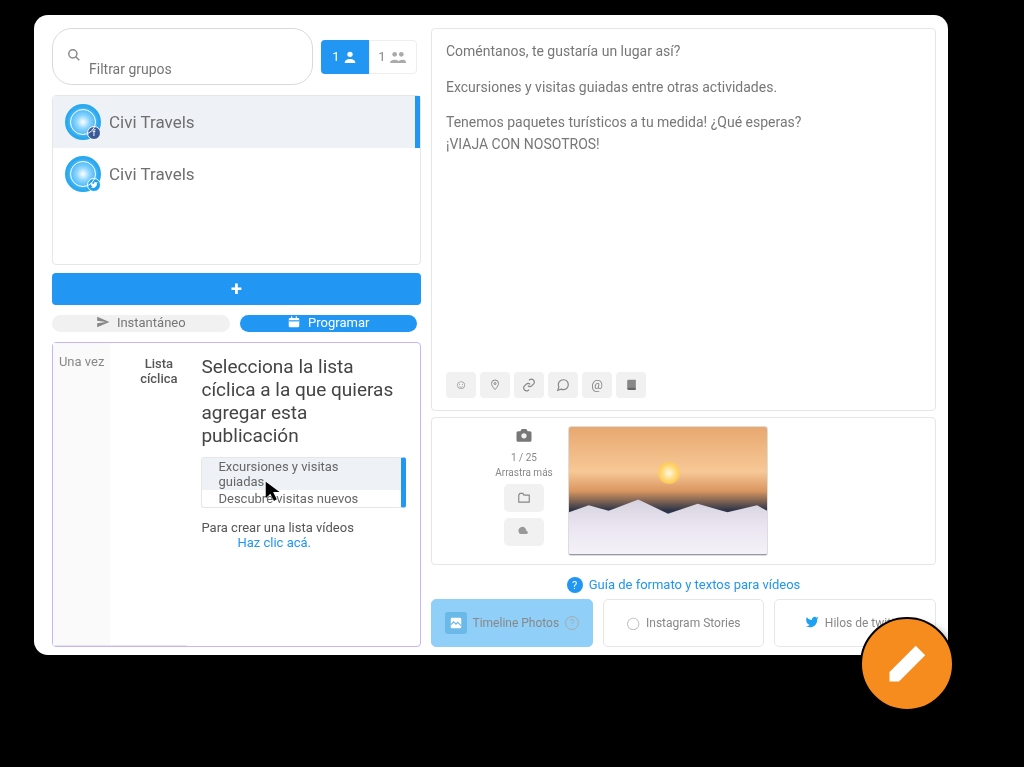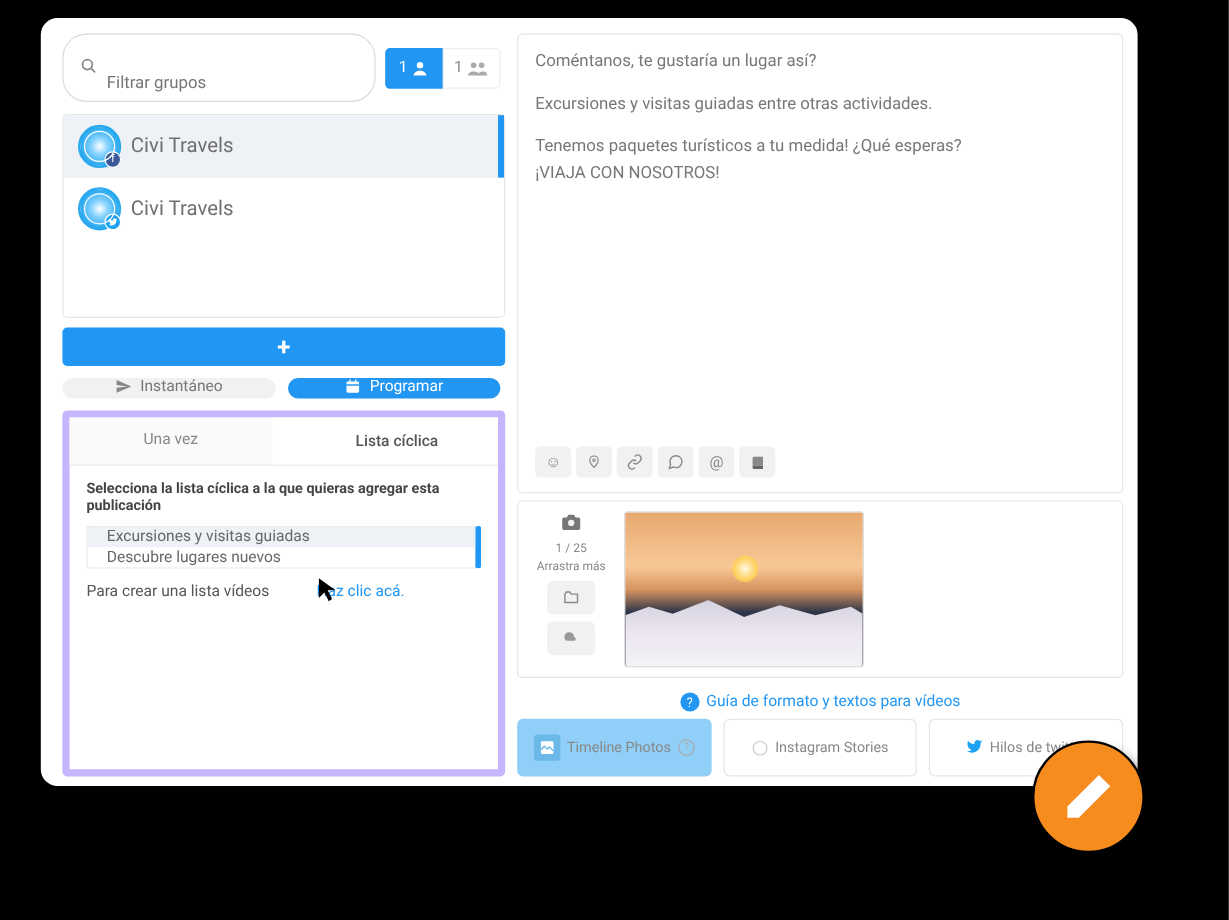--- a/index.html
+++ b/index.html
@@ -68,28 +68,28 @@
       margin-bottom: 10px;
     }
     .mode-row { display: flex; gap: 10px; margin-bottom: 10px; padding-right: 4px;}
     .mode-btn {
       flex: 1; height: 17px; border-radius: 18px;
       display: flex; align-items: flex-start; justify-content: center; gap: 7px;
       font-size: 13px;
     }
     .mode-btn.inst { background: #f1f1f1; color: #777; }
     .mode-btn.prog { background: #2196f3; color: #fff; }
-    .tabs-card { border: 6px solid #c4b5fd; border-radius: 4px; flex: 1; display: flex; flex-direction: column;}
+    .tabs-card { border: 1px solid #c4b5fd; border-radius: 4px; flex: 1; display: flex; }
     .tabs { display: flex; border-bottom: 1px solid #e6e6e6;}
     .tab { flex: 1; text-align: center; padding: 11px 0; font-size: 13px; color: #888;}
     .tab.active { background: #fff; color: #555; font-weight: 500; border-top: 2px solid #fff; position: relative; padding-left: 20px;}
     .tab:not(.active) { background: #fafafa;}
     .tabs .tab:nth-child(3).active { border-left: 1px solid #e6e6e6;}
     .tab-body { padding: 12px 14px; font-size: 13px; color: #555; flex:1;}
-    .tab-instruction { font-weight: 700; margin-bottom: 10px; font-size: 12px; color: #444;}
+    .tab-instruction { font-weight: 400; margin-bottom: 10px; font-size: 19px; color: #444;}
     .list-container { border: 1px solid #e6e6e6; border-right: 5px solid #2196f3; border-radius: 3px; margin-bottom: 12px;}
     .list-option { padding: 1px 16px; font-size: 13px; color: #666; }
     .list-option.selected { background: #eef1f5; }
     .create-hint { font-size: 13px; color: #555;}
     .create-hint .link { color: #2196f3; margin-left: 36px; }
 
     .right-panel {
       flex: 1;
       padding: 13px 12px 8px 2px;
       display: flex; flex-direction: column;
@@ -101,21 +101,21 @@
       margin-bottom: 6px;
       min-height: 355px;
     }
     .compose-text { font-size: 14px; color: #777; line-height: 1.55; flex: 1;}
     .compose-text p { margin-bottom: 14px;}
     .toolbar-row {
       display: flex; gap: 4px; padding-top: 6px;
     }
     .tb-btn { width: 30px; height: 26px; background: #f1f1f1; border-radius: 4px; display:flex;align-items:center;justify-content:center; color:#888; font-size:13px;}
     .media-row { display: flex; gap: 8px; border: 1px solid #e6e6e6; border-radius: 4px; padding: 8px; margin-bottom: 6px;}
-    .upload-col { width: 72px; display:flex; flex-direction:column; align-items:center; gap:4px; color:#888; font-size:10px;}
+    .upload-col { width: 72px; display:flex; flex-direction:column; align-items:center; gap:4px; color:#888; font-size:10px;margin-left:48px;}
     .up-ico { font-size: 16px; color: #777;}
     .up-btn { width: 40px; height: 28px; background: #f1f1f1; border-radius: 5px; display:flex;align-items:center;justify-content:center; color:#888; margin-top:2px;}
     .media-thumb {
       width: 200px; height: 130px; border: 1px solid #ddd; border-radius: 3px;
       background: linear-gradient(180deg, #e8a870 0%, #f7c896 35%, #d99660 50%, #2e3548 65%, #3b3f55 100%);
       position: relative; overflow: hidden;
     }
     .media-thumb::before {
       content:""; position:absolute; left:0; right:0; bottom:0; height:55%;
       background: linear-gradient(180deg, rgba(30,34,55,0) 0%, #d7d3e0 25%, #eae5f0 60%, #f5f2f8 100%);
@@ -229,21 +229,21 @@
 
     <div class="tabs-card">
       <div class="tabs">
         <div class="tab">Una vez</div>
         <div class="tab active">Lista cíclica</div>
       </div>
       <div class="tab-body">
         <div class="tab-instruction">Selecciona la lista cíclica a la que quieras agregar esta publicación</div>
         <div class="list-container">
           <div class="list-option selected">Excursiones y visitas guiadas</div>
-          <div class="list-option">Descubre lugares nuevos</div>
+          <div class="list-option">Descubre visitas nuevos</div>
         </div>
         <div class="create-hint">
           <span>Para crear una lista vídeos </span><span class="link">Haz clic acá.</span>
         </div>
       </div>
     </div>
   </div>
 
   <div class="right-panel">
     <div class="compose-box">

